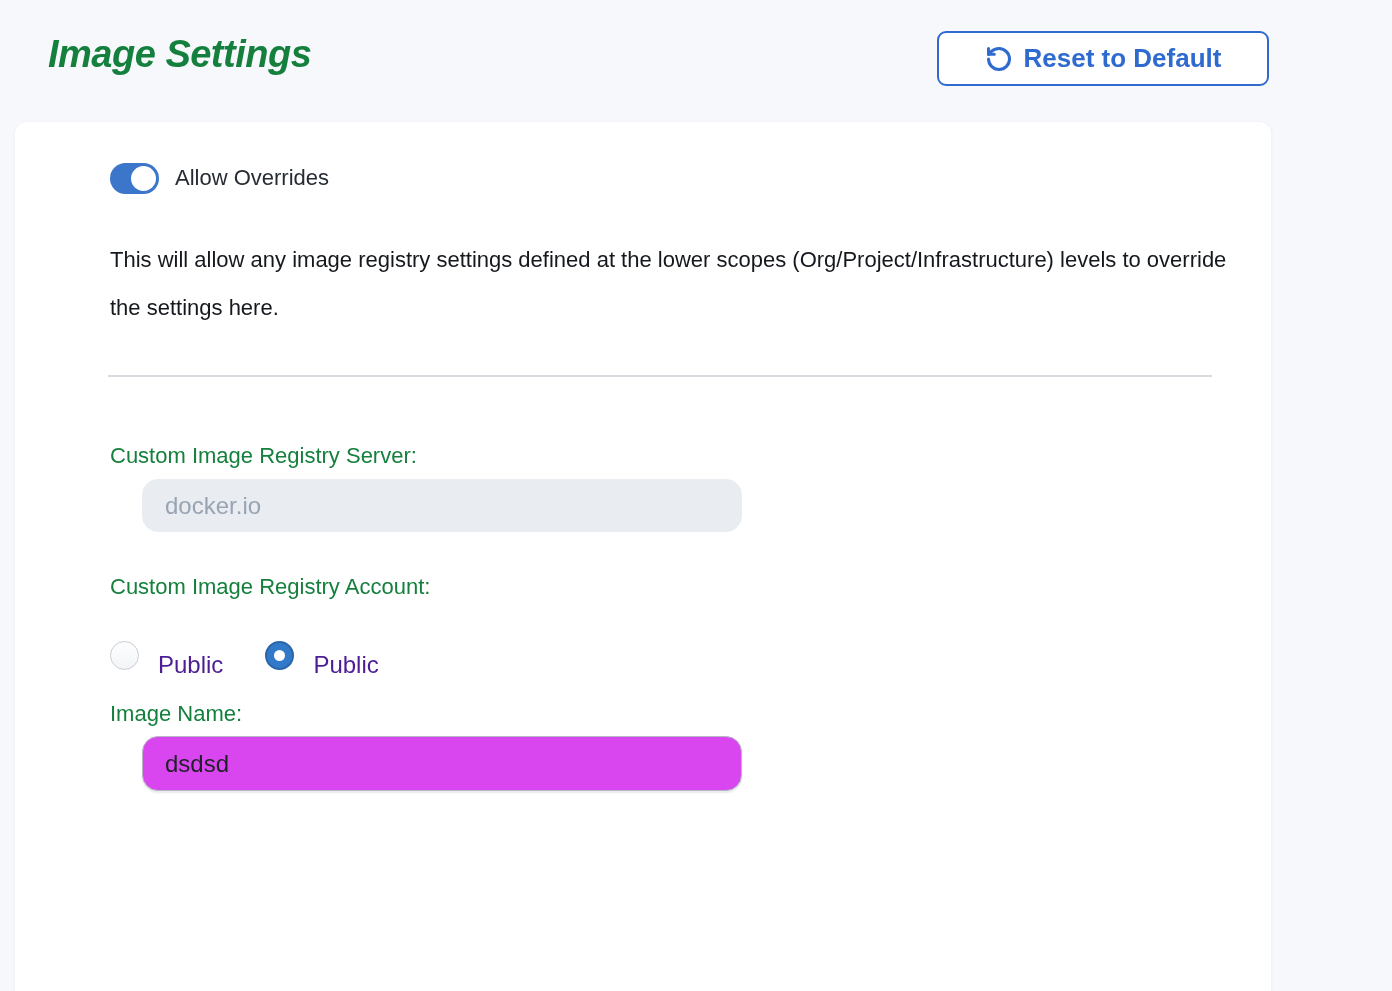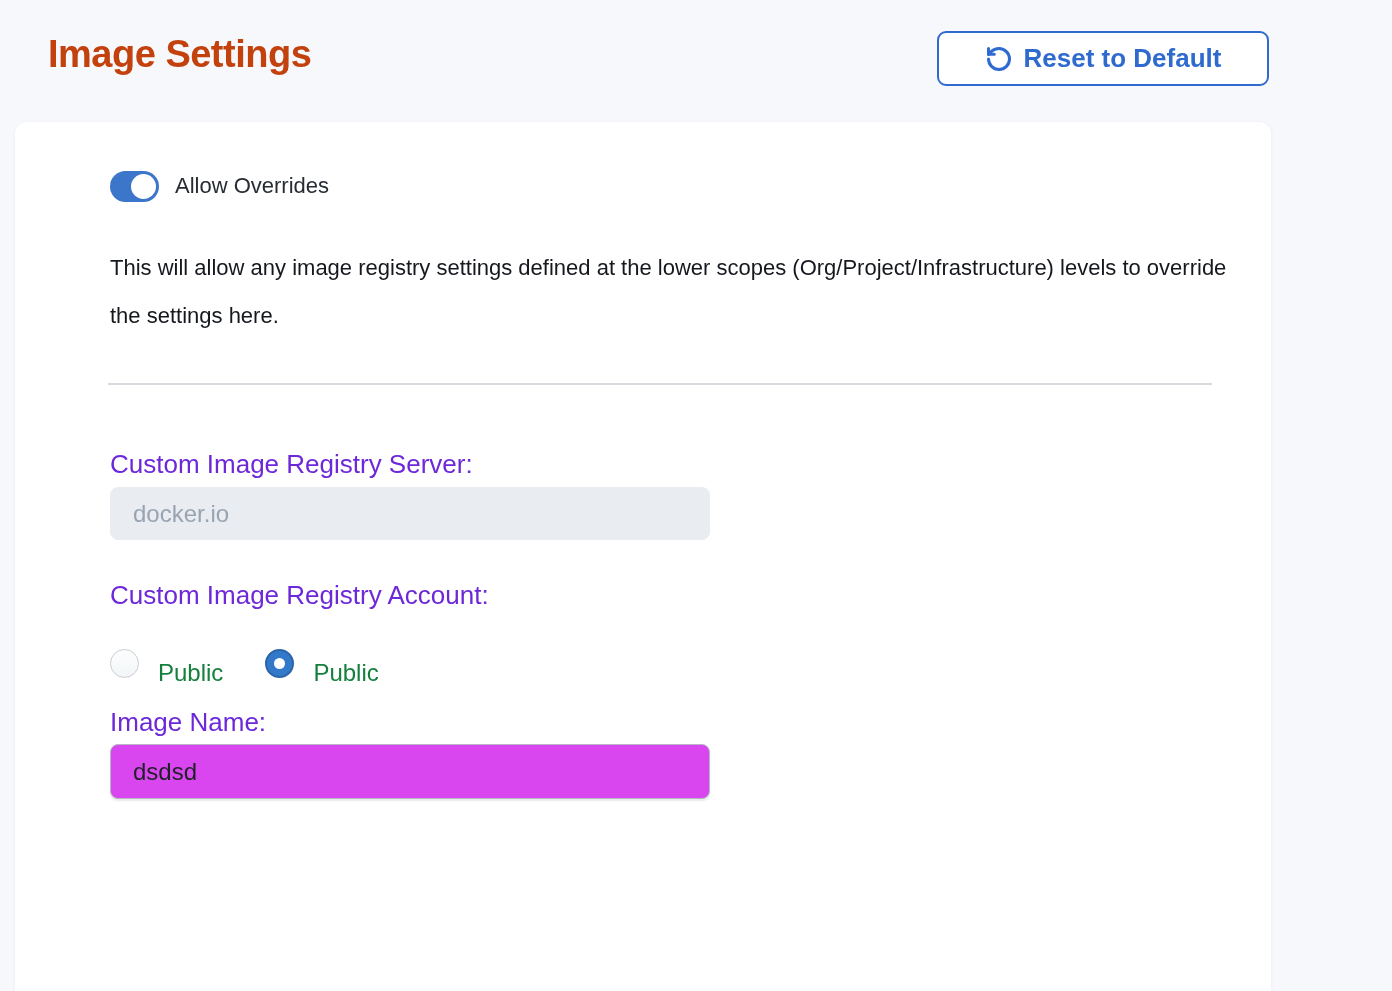--- a/index.html
+++ b/index.html
@@ -11,21 +11,22 @@
     overflow: hidden;
   }
 
   
   .page-title {
     position: absolute;
     left: 48px; top: 33px;
     font-size: 38px;
     font-weight: 800;
     letter-spacing: -0.5px;
-    color: #c2410c;
+    color: #15803d;
+    font-style: italic;
   }
   .reset-btn {
     position: absolute;
     top: 31px; right: 123px;
     height: 55px;
     min-width: 332px;
     display: flex;
     align-items: center;
     justify-content: center;
     gap: 11px;
@@ -45,21 +46,21 @@
     position: absolute;
     left: 15px; top: 122px;
     width: 1256px; bottom: 0;
     background: #ffffff;
     border-radius: 12px 12px 0 0;
     box-shadow: 0 1px 4px rgba(30, 40, 60, 0.05);
     padding: 40px 0 0 95px;
   }
 
   
-  .toggle-row { display: flex; align-items: center; gap: 16px; height: 32px; margin-top: 8px; }
+  .toggle-row { display: flex; align-items: center; gap: 16px; height: 32px; }
   .toggle {
     width: 49px; height: 31px;
     border-radius: 16px;
     background: #3b76ca;
     position: relative;
     cursor: pointer;
     flex: 0 0 auto;
   }
   .toggle .knob {
     position: absolute;
@@ -83,37 +84,38 @@
   .divider {
     margin-top: 43px;
     margin-left: -2px;
     width: 1104px;
     border: none;
     border-top: 2px solid #dadbe0;
   }
 
   
   .field-label {
-    font-size: 26px;
-    color: #6d28d9;
+    font-size: 22px;
+    color: #15803d;
     line-height: 26px;
   }
   .label-server   { margin-top: 66px; }
   .label-account  { margin-top: 42px; }
   .label-secret   { margin-top: 31px; }
 
   .text-input {
     display: block;
     margin-top: 10px;
     width: 600px; height: 53px;
-    border-radius: 8px;
+    border-radius: 16px;
     font-family: "Liberation Sans", sans-serif;
     font-size: 24px;
     padding: 0 22px;
     outline: none;
+    margin-left: 32px;
   }
   .text-input:disabled {
     background: #e9edf2;
     border: 1px solid #e9edf2;
     color: #99a3b2;
   }
   .text-input:disabled::placeholder { color: #99a3b2; opacity: 1; }
 
   .secret-input {
     margin-top: 9px;
@@ -155,21 +157,21 @@
   }
   .radio-circle.selected::after {
     content: "";
     position: absolute;
     left: 50%; top: 50%;
     width: 11px; height: 11px;
     margin: -5.5px 0 0 -5.5px;
     border-radius: 50%;
     background: #ffffff;
   }
-  .radio-label { font-size: 24px; color: #15803d; margin-top: 20px; }
+  .radio-label { font-size: 24px; color: #4c1d95; margin-top: 20px; }
 </style>
 </head>
 <body>
 
 <h1 class="page-title">Image Settings</h1>
 
 <button class="reset-btn">
   <span style="display:flex;">
     <svg viewBox="0 0 24 24" fill="none" stroke="currentColor" stroke-width="2.6" stroke-linecap="round" stroke-linejoin="round">
       <path d="M3 12a9 9 0 1 0 9-9 9.75 9.75 0 0 0-6.74 2.74L3 8"></path>

